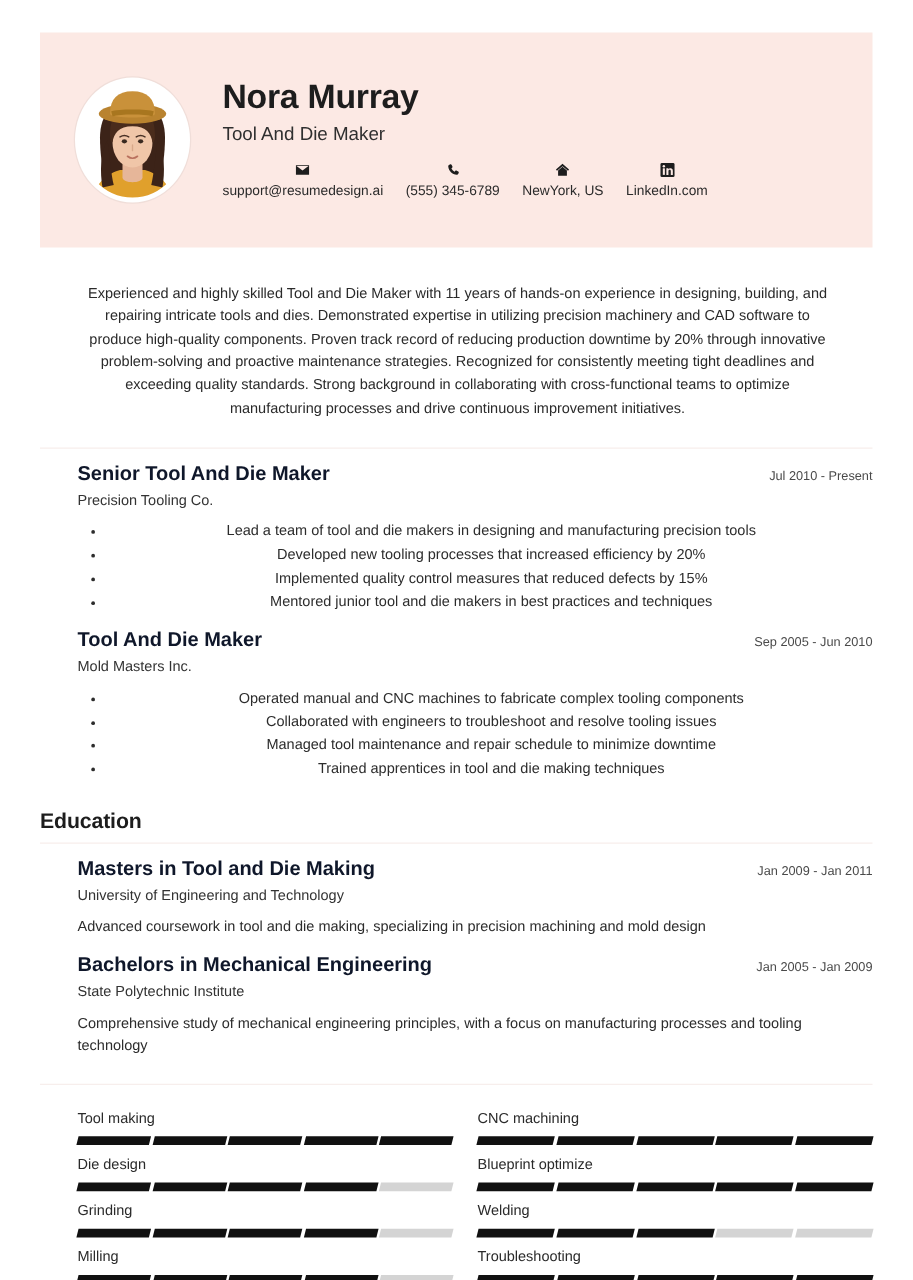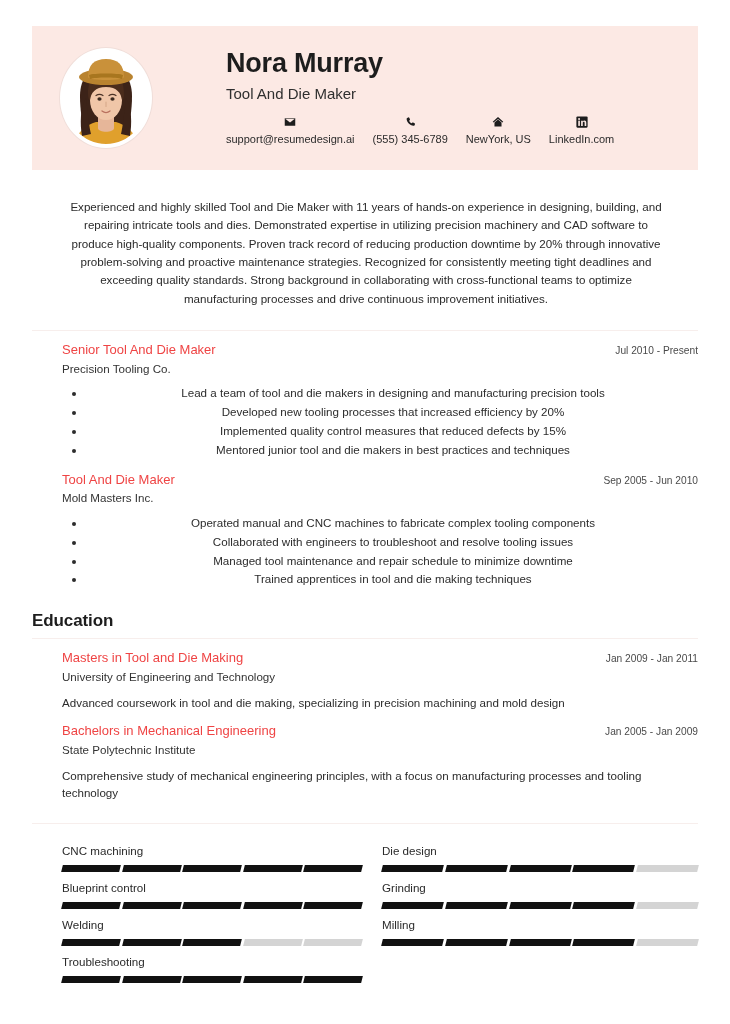--- a/index.html
+++ b/index.html
@@ -20,26 +20,25 @@
     height: 1024px;
     background: #ffffff;
     position: relative;
     box-sizing: border-box;
   }
 
   
   .header {
     margin: 26px 32px 0 32px;
     background: #fce9e4;
-    height: 144px;
+    height: 172px;
     display: flex;
     align-items: center;
     padding: 0 0 0 28px;
     box-sizing: border-box;
-    gap: 48px;
   }
   .avatar {
     width: 88px;
     height: 96px;
     border-radius: 50%;
     overflow: hidden;
     flex: 0 0 auto;
     background: #ffffff;
     border: 2px solid #ffffff;
     box-shadow: 0 0 0 1px #f0ded9;
@@ -113,23 +112,23 @@
 
   .entry { padding: 0 0 0 30px; margin-bottom: 12px; }
   .entry:last-child { margin-bottom: 0; }
   .entry-head {
     display: flex;
     align-items: baseline;
     justify-content: space-between;
     gap: 14px;
   }
   .entry-title {
-    font-size: 13px;
-    font-weight: normal;
-    color: #ef4444;
+    font-size: 16px;
+    font-weight: bold;
+    color: #0f172a;
     line-height: 1.3;
   }
   .entry-date {
     font-size: 10.2px;
     color: #4a4a4a;
     white-space: nowrap;
     flex: 0 0 auto;
   }
   .entry-sub {
     font-size: 11.6px;
@@ -337,41 +336,51 @@
         </div>
         <div class="entry-sub">State Polytechnic Institute</div>
         <div class="entry-desc">Comprehensive study of mechanical engineering principles, with a focus on manufacturing processes and tooling technology</div>
       </div>
     </div>
 
     <div class="section">
       <div class="section-rule"></div>
       <div class="skills-grid">
           <div class="skill">
+            <div class="skill-name">Tool making</div>
+            <div class="skill-bar">
+              <div class="seg on"></div>
+              <div class="seg on"></div>
+              <div class="seg on"></div>
+              <div class="seg on"></div>
+              <div class="seg on"></div>
+            </div>
+          </div>
+          <div class="skill">
             <div class="skill-name">CNC machining</div>
             <div class="skill-bar">
               <div class="seg on"></div>
               <div class="seg on"></div>
               <div class="seg on"></div>
               <div class="seg on"></div>
               <div class="seg on"></div>
             </div>
           </div>
           <div class="skill">
             <div class="skill-name">Die design</div>
             <div class="skill-bar">
               <div class="seg on"></div>
               <div class="seg on"></div>
               <div class="seg on"></div>
               <div class="seg on"></div>
               <div class="seg"></div>
             </div>
           </div>
           <div class="skill">
-            <div class="skill-name">Blueprint control</div>
+            <div class="skill-name">Blueprint optimize</div>
             <div class="skill-bar">
               <div class="seg on"></div>
               <div class="seg on"></div>
               <div class="seg on"></div>
               <div class="seg on"></div>
               <div class="seg on"></div>
             </div>
           </div>
           <div class="skill">
             <div class="skill-name">Grinding</div>

